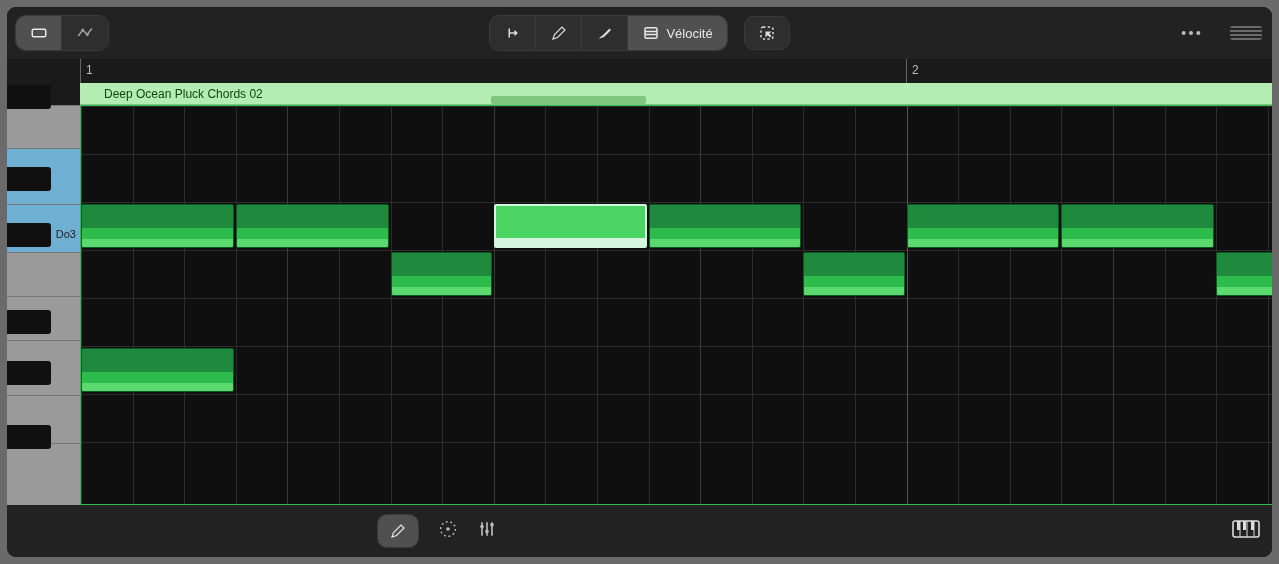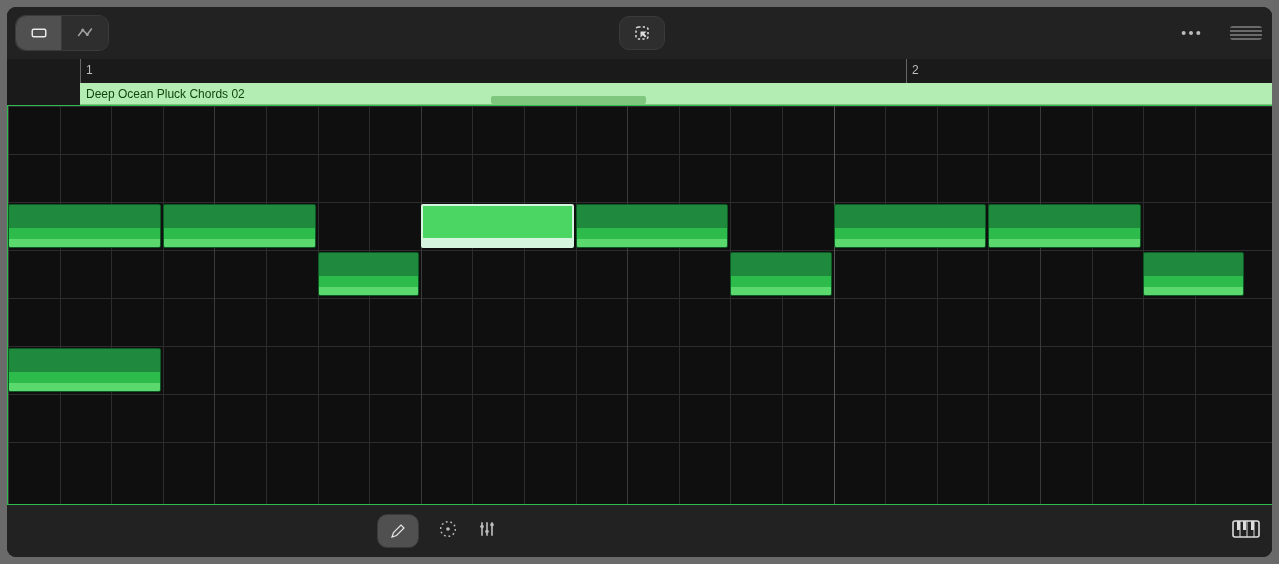--- a/index.html
+++ b/index.html
@@ -113,21 +113,21 @@
   .region-header{
     height:22px;
     display:flex;
   }
   .region-gutter{width:73px;background:var(--bg-0);}
   .region-strip{
     flex:1;
     background:var(--ruler-bg);
     border-bottom:1px solid var(--ruler-dark);
     display:flex;align-items:center;
-    padding-left:6px;
+    padding-left:24px;
     font-size:12px;color:#11450f;
     position:relative;
   }
   .loop-indicator{
     position:absolute;
     top:13px;height:8px;
     background:var(--ruler-dark);
     border-radius:2px;
   }
   
@@ -208,20 +208,45 @@
         <svg viewBox="0 0 24 24">
             <path d="M3 16 L9 8 L15 14 L21 6" fill="none" stroke="#a0a0a0" stroke-width="2"></path>
             <circle cx="9" cy="8" r="2" fill="#a0a0a0"></circle>
             <circle cx="15" cy="14" r="2" fill="#a0a0a0"></circle>
           </svg>
       </div>
     </div>
 
     <div class="spacer"></div>
 
+    <div class="btn-group">
+      <div class="btn">
+        <svg viewBox="0 0 24 24">
+            <path d="M7 6 L7 18 M7 12 L17 12 M14 9 L17 12 L14 15" fill="none" stroke="#ddd" stroke-width="2"></path>
+          </svg>
+      </div>
+      <div class="btn">
+        <svg viewBox="0 0 24 24">
+            <path d="M4 20 L6 14 L16 4 L20 8 L10 18 Z" fill="none" stroke="#ddd" stroke-width="1.6"></path>
+          </svg>
+      </div>
+      <div class="btn">
+        <svg viewBox="0 0 24 24">
+            <path d="M4 20 C6 16 8 16 10 14 L18 6 L20 8 L12 16 C10 18 8 18 4 20 Z" fill="#ddd"></path>
+          </svg>
+      </div>
+      <div class="btn active" style="gap:6px;padding:0 14px;">
+        <svg viewBox="0 0 24 24" width="16" height="16">
+            <rect x="4" y="5" width="16" height="14" rx="2" fill="none" stroke="#e8e8e8" stroke-width="2"></rect>
+            <line x1="4" y1="10" x2="20" y2="10" stroke="#e8e8e8" stroke-width="2"></line>
+            <line x1="4" y1="14" x2="20" y2="14" stroke="#e8e8e8" stroke-width="2"></line>
+          </svg>
+        <span>Vélocité</span>
+      </div>
+    </div>
 
     <div class="btn single" style="margin-left:4px;">
       <svg viewBox="0 0 24 24">
         <rect x="4" y="4" width="16" height="16" rx="3" fill="none" stroke="#ddd" stroke-width="2" stroke-dasharray="3 3"></rect>
         <path d="M10 10 L10 18 L13 15 L16 18 L18 16 L15 13 L18 10 Z" fill="#ddd"></path>
       </svg>
     </div>
 
     <div class="spacer"></div>
 
@@ -248,20 +273,37 @@
 
   <div class="region-header">
     <div class="region-gutter"></div>
     <div class="region-strip">
       <span>Deep Ocean Pluck Chords 02</span>
       <div class="loop-indicator" id="loop-ind" style="left: 411px; width: 155px;"></div>
     </div>
   </div>
 
   <div class="editor">
+    <div class="piano" id="piano">
+        <div class="white-key" style="top: 0px; height: 43px;"></div>
+        <div class="white-key selected" style="top: 43px; height: 56px;"></div>
+        <div class="white-key selected" style="top: 99px; height: 48px;"></div>
+        <div class="white-key" style="top: 147px; height: 44px;"></div>
+        <div class="white-key" style="top: 191px; height: 44px;"></div>
+        <div class="white-key" style="top: 235px; height: 55px;"></div>
+        <div class="white-key" style="top: 290px; height: 48px;"></div>
+        <div class="white-key" style="top: 338px; height: 42px;"></div>
+        <div class="black-key" style="top: -20px;"></div>
+        <div class="black-key" style="top: 62px;"></div>
+        <div class="black-key" style="top: 118px;"></div>
+        <div class="black-key" style="top: 205px;"></div>
+        <div class="black-key" style="top: 256px;"></div>
+        <div class="black-key" style="top: 320px;"></div>
+        <div class="key-label" style="top: 123px;">Do3</div>
+      </div>
     <div class="grid" id="grid">
         <div class="row" style="top: 0px; height: 48px;"></div>
         <div class="row" style="top: 48px; height: 48px;"></div>
         <div class="row" style="top: 96px; height: 48px;"></div>
         <div class="row" style="top: 144px; height: 48px;"></div>
         <div class="row" style="top: 192px; height: 48px;"></div>
         <div class="row" style="top: 240px; height: 48px;"></div>
         <div class="row" style="top: 288px; height: 48px;"></div>
         <div class="row" style="top: 336px; height: 48px;"></div>
         <div class="vline beat" style="left: 0px;"></div>

